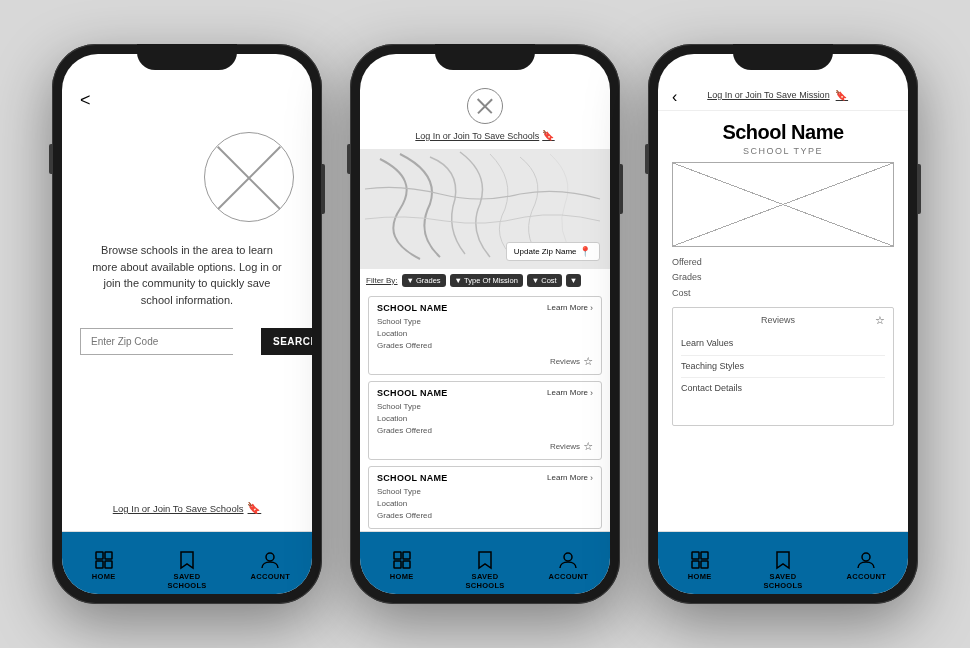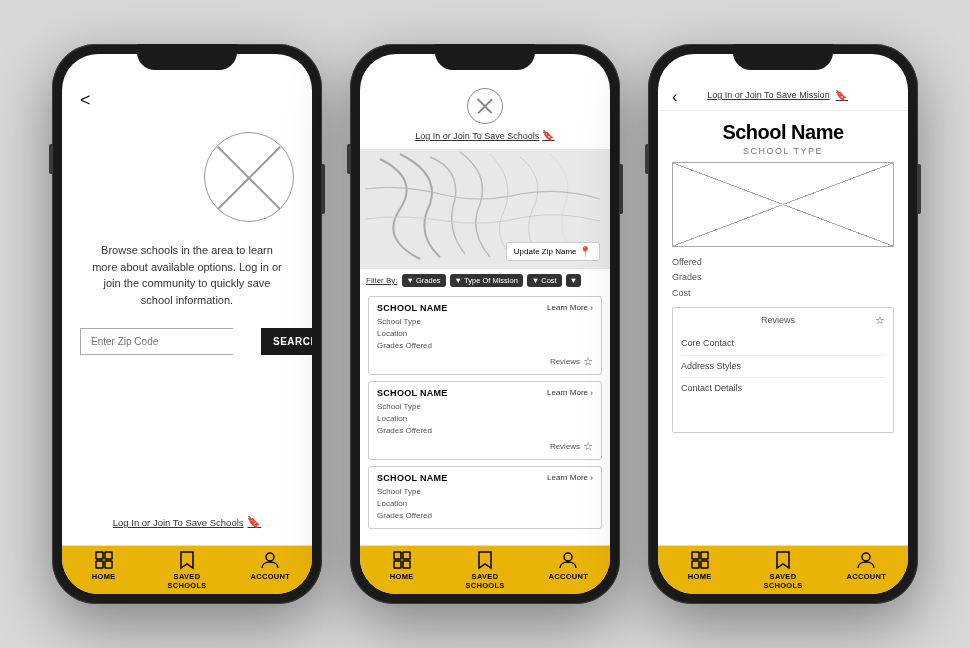--- a/index.html
+++ b/index.html
@@ -179,22 +179,22 @@
       margin-bottom: 8px;
       display: flex;
       align-items: center;
       gap: 4px;
     }
 
     
     .bottom-nav {
       display: flex;
       border-top: 1px solid #ddd;
-      padding: 4px 0 4px;
-      background: #eab308;
+      padding: 18px 0 4px;
+      background: #0369a1;
     }
 
     .nav-item {
       flex: 1;
       display: flex;
       flex-direction: column;
       align-items: center;
       gap: 2px;
     }
 
@@ -709,22 +709,22 @@
             <div class="school-meta-item">Grades</div>
             <div class="school-meta-item">Cost</div>
           </div>
 
           <div class="reviews-section">
             <div class="reviews-header">
               <span></span>
               <span class="reviews-section-label">Reviews</span>
               <span class="star-outline">☆</span>
             </div>
-            <div class="school-section-item">Core Contact</div>
-            <div class="school-section-item">Address Styles</div>
+            <div class="school-section-item">Learn Values</div>
+            <div class="school-section-item">Teaching Styles</div>
             <div class="school-section-item">Contact Details</div>
           </div>
 
           <div style="flex:1; min-height:6px;"></div>
 
           <div class="bottom-nav">
             <div class="nav-item">
               <div class="nav-icon">
                 <svg viewBox="0 0 20 20" fill="none" stroke="#000" stroke-width="1.5">
                   <rect x="2" y="2" width="7" height="7" rx="0.5"></rect>

